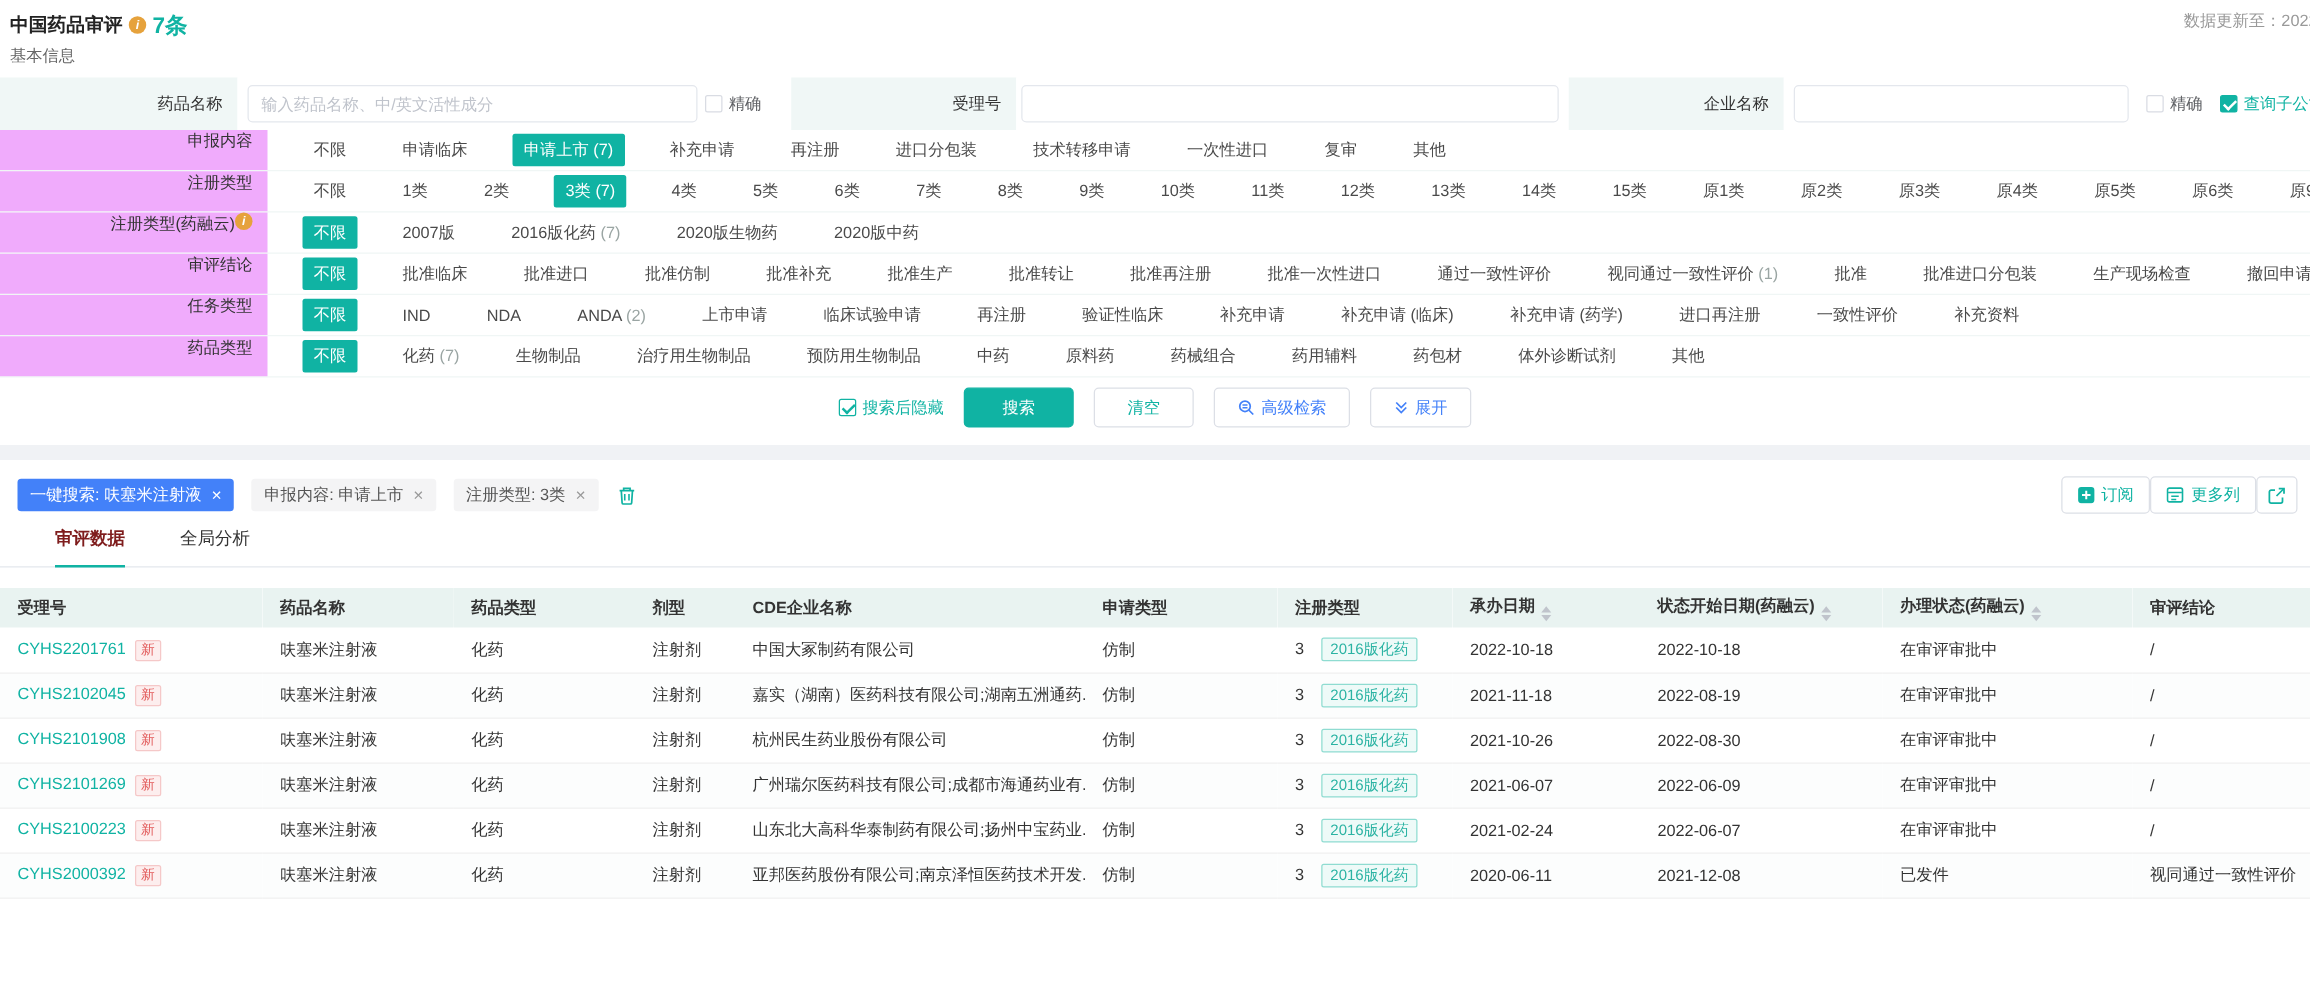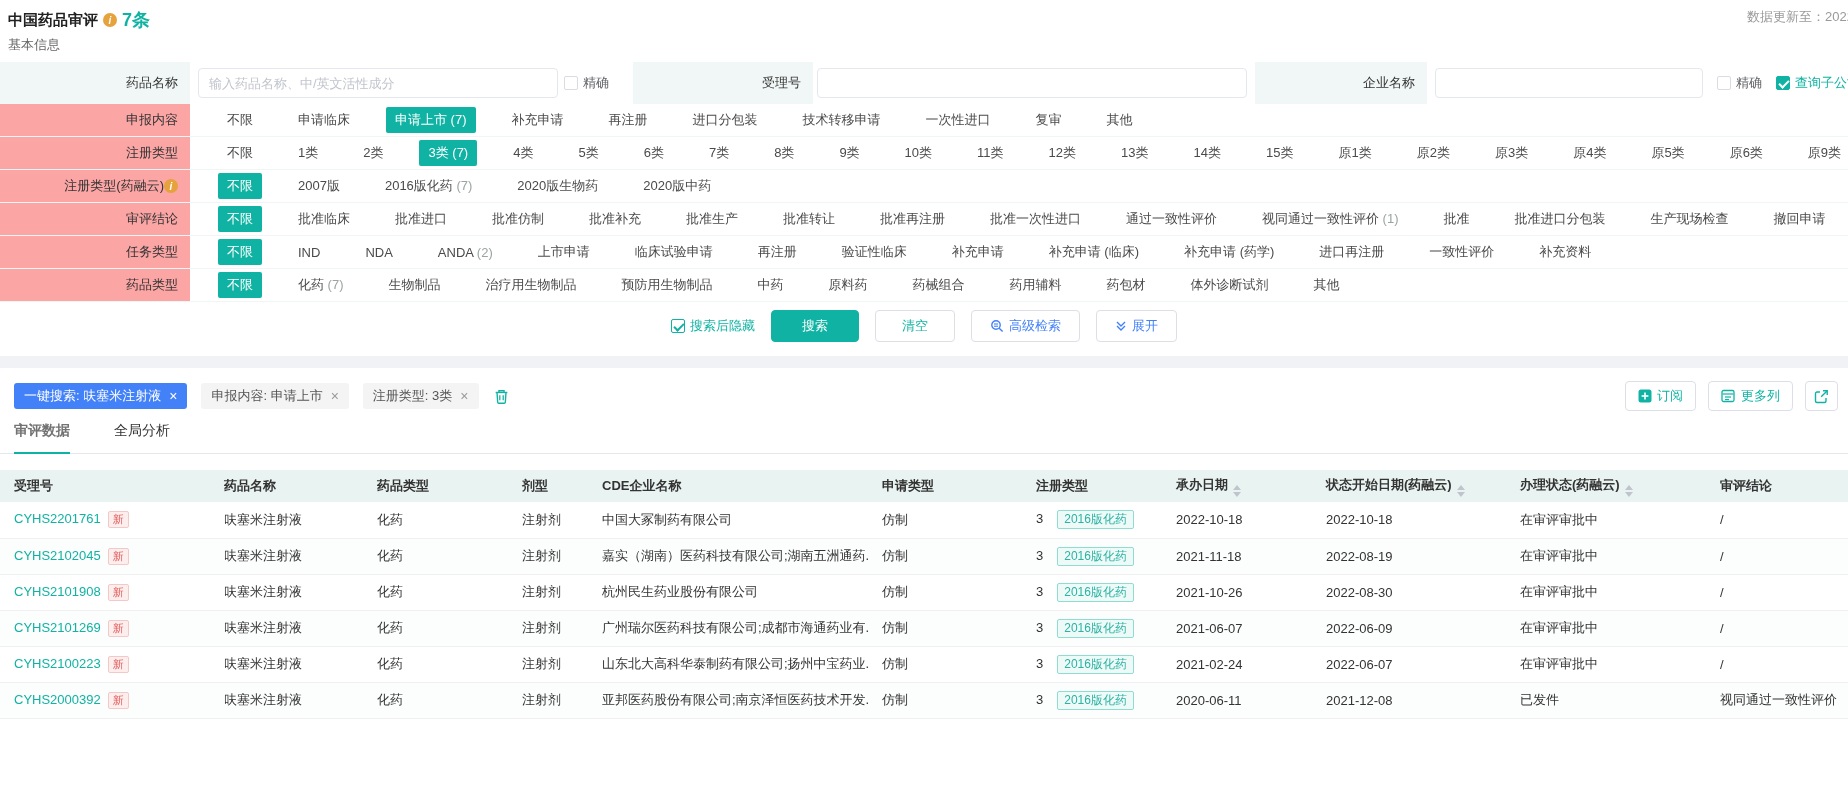--- a/index.html
+++ b/index.html
@@ -30,21 +30,21 @@
   .cb.checked{background:#10b3a3;border-color:#10b3a3;}
   .cb.checked::after{content:"";position:absolute;left:4px;top:1px;width:4px;height:8px;
     border:solid #fff;border-width:0 2px 2px 0;transform:rotate(45deg);}
   .cb.outline-checked{border-color:#10b3a3;}
   .cb.outline-checked::after{content:"";position:absolute;left:4px;top:1px;width:4px;height:8px;
     border:solid #10b3a3;border-width:0 2px 2px 0;transform:rotate(45deg);}
   .cb-teal-label{color:#10b3a3;}
 
   
   .filter-row{display:flex;align-items:stretch;height:33px;border-bottom:1px solid #f0f6f5;}
-  .filter-label{width:190px;flex:0 0 auto;background:#fca5a5;display:flex;align-items:center;
+  .filter-label{width:214px;flex:0 0 auto;background:#f0abfc;display:flex;align-items:flex-start;
     justify-content:flex-end;padding-right:12px;font-size:13px;color:#333;white-space:nowrap;}
   .filter-options{display:flex;align-items:center;padding-left:28px;white-space:nowrap;overflow:hidden;flex:1;}
   .opt{font-size:13px;color:#4a4a4a;margin-right:27px;padding:4px 9px;border-radius:2px;cursor:pointer;flex:0 0 auto;}
   .opt .cnt{color:#9aa5a3;}
   .opt.sel{background:#10b3a3;color:#fff;}
   .opt.sel .cnt{color:#fff;}
 
   
   .btn-row{display:flex;align-items:center;justify-content:center;gap:16px;margin-top:8px;height:32px;}
   .btn{height:32px;border-radius:4px;border:1px solid #dcdfe6;background:#fff;display:inline-flex;
@@ -59,28 +59,28 @@
   
   .tags-row{display:flex;align-items:center;justify-content:space-between;margin-top:14px;padding:0 10px 0 14px;height:28px;}
   .tags-left{display:flex;align-items:center;gap:14px;}
   .tag{display:inline-flex;align-items:center;gap:8px;height:26px;padding:0 10px;border-radius:3px;font-size:13px;white-space:nowrap;}
   .tag-primary{background:#4381f9;color:#fff;}
   .tag-primary .tag-close{color:#fff;}
   .tag-gray{background:#f4f4f5;color:#555;}
   .tag-gray .tag-close{color:#9a9a9a;}
   .tag-close{font-size:14px;cursor:pointer;line-height:1;}
   .trash-btn{display:inline-flex;align-items:center;cursor:pointer;}
-  .tags-right{display:flex;align-items:center;gap:12px;border-radius:15px;}
+  .tags-right{display:flex;align-items:center;border-radius:15px;}
   .tool-btn{height:30px;border:1px solid #dcdfe6;border-radius:4px;background:#fff;color:#10b3a3;
     font-size:13px;display:inline-flex;align-items:center;gap:5px;padding:0 12px;cursor:pointer;font-family:inherit;}
 
   
   .tabs-row{display:flex;gap:44px;margin-top:12px;padding-left:14px;border-bottom:1px solid #e4e7ed;height:32px;}
   .tab{font-size:14px;color:#333;padding-bottom:10px;position:relative;cursor:pointer;}
-  .tab.active{color:#737373;font-weight:bold;}
+  .tab.active{color:#7f1d1d;font-weight:bold;margin-left:30px;}
   .tab.active::after{content:"";position:absolute;left:0;right:0;bottom:-1px;height:2px;background:#10b3a3;}
   .subtabs{display:flex;gap:64px;margin-top:12px;padding-left:14px;height:20px;}
   .subtab{font-size:13px;color:#555;cursor:pointer;white-space:nowrap;}
   .subtab.active{color:#10b3a3;}
 
   
   table{border-collapse:collapse;table-layout:fixed;width:1848px;margin-top:16px;}
   col.c1{width:210px}col.c2{width:153px}col.c3{width:145px}col.c4{width:80px}col.c5{width:280px}
   col.c6{width:154px}col.c7{width:140px}col.c8{width:150px}col.c9{width:194px}col.c10{width:200px}col.c11{width:142px}
   thead th{background:#e9f3f1;height:32px;text-align:left;font-size:13px;color:#333;font-weight:bold;

